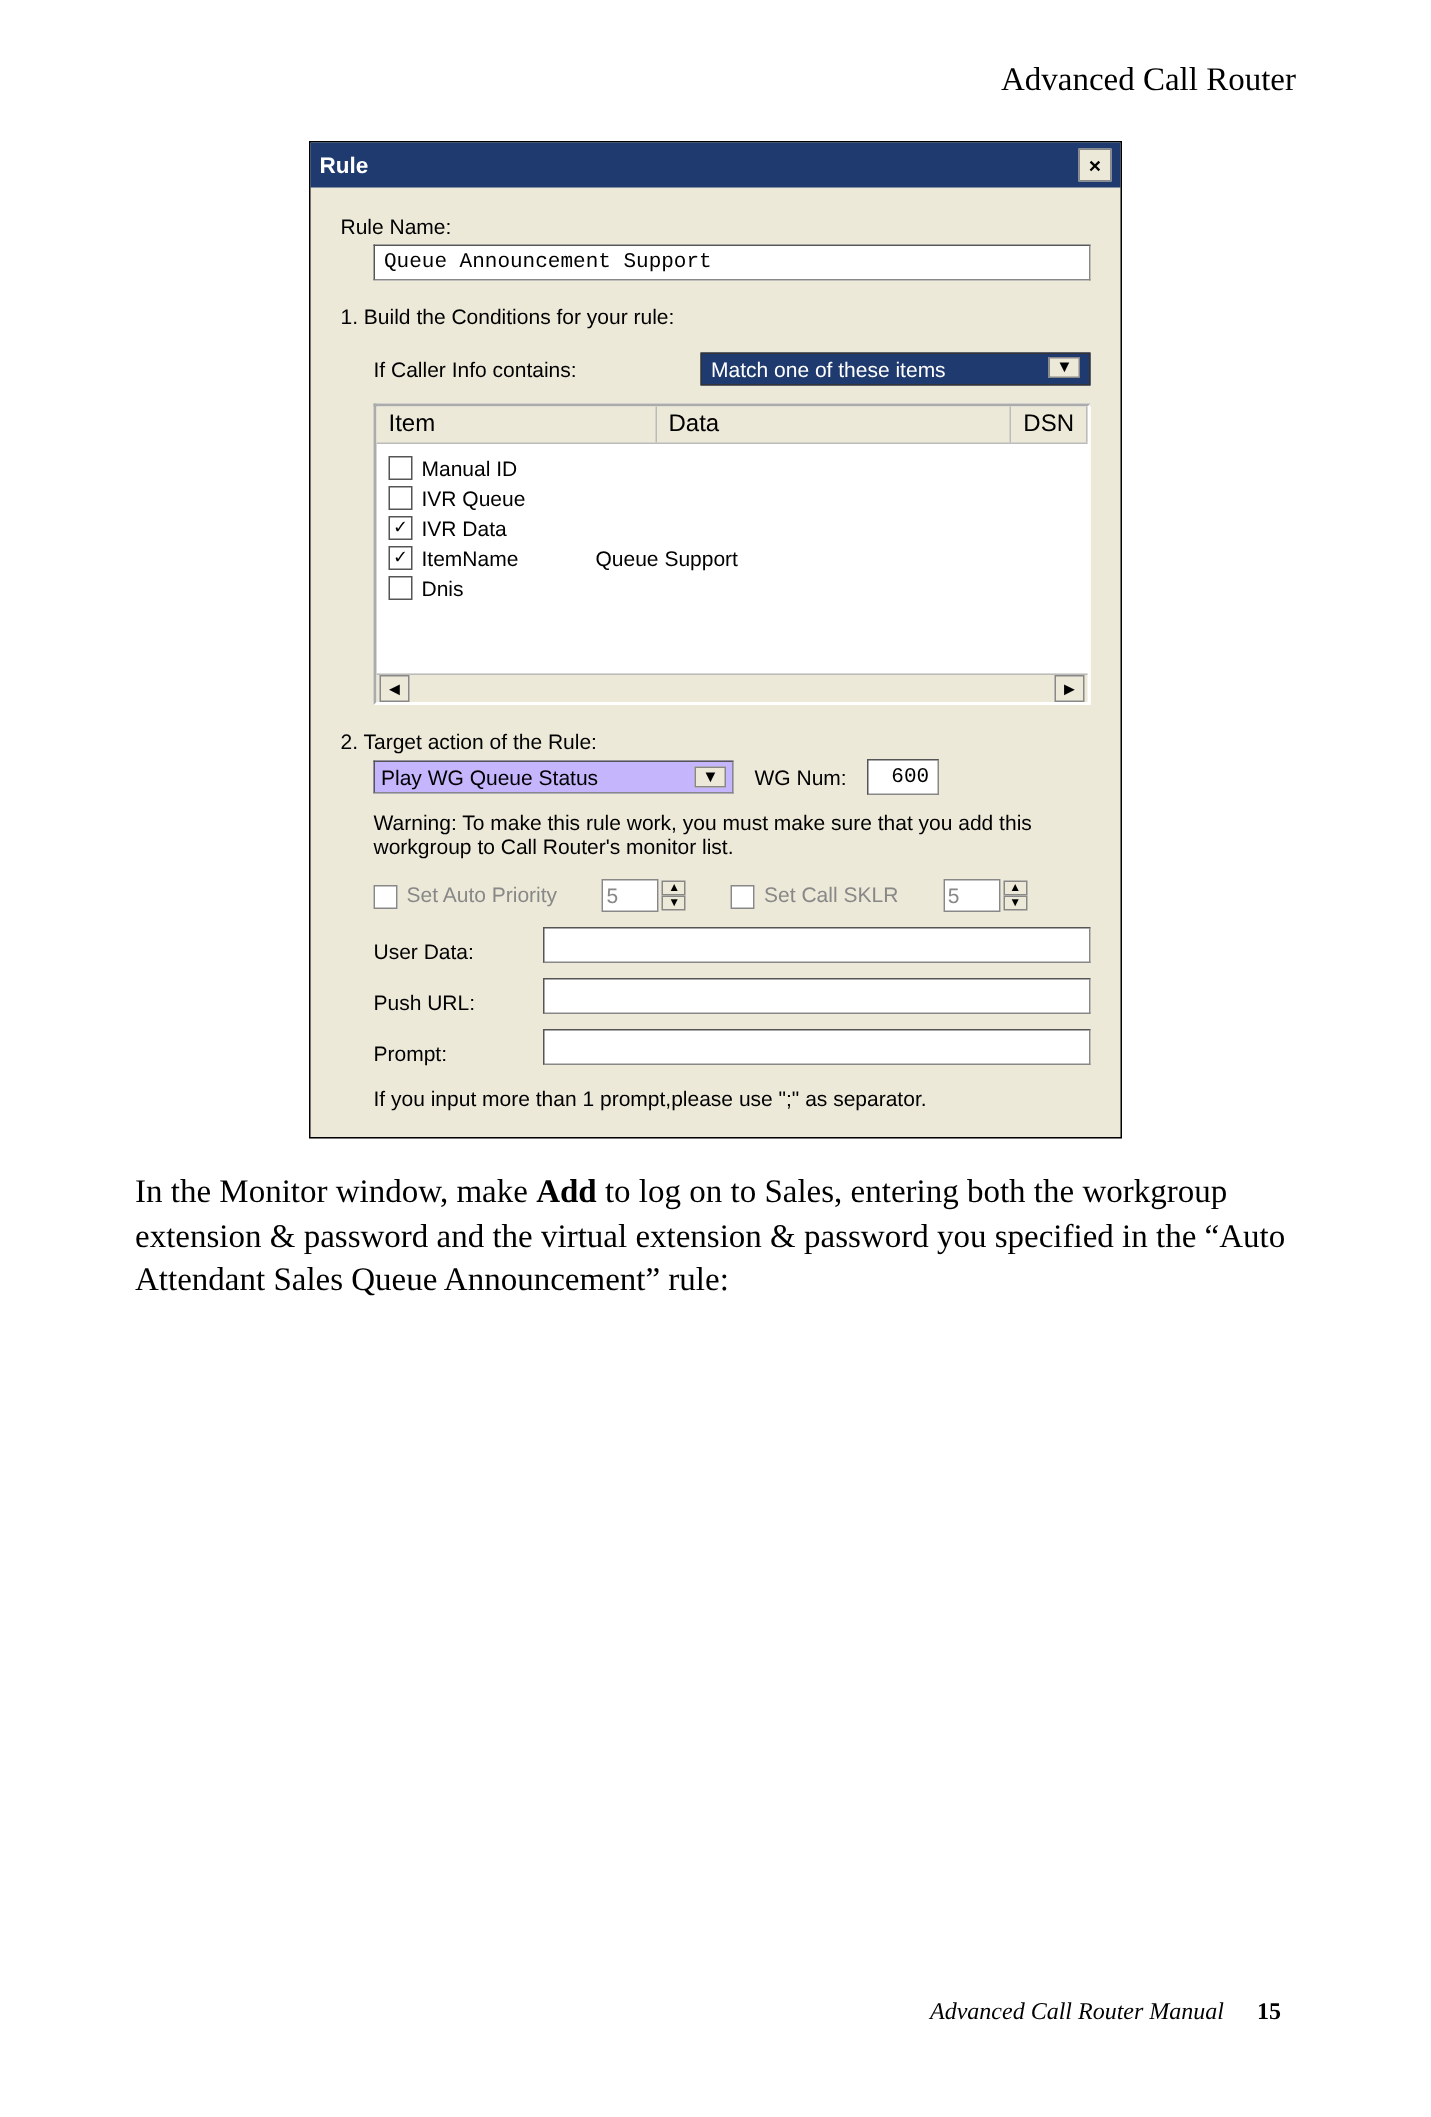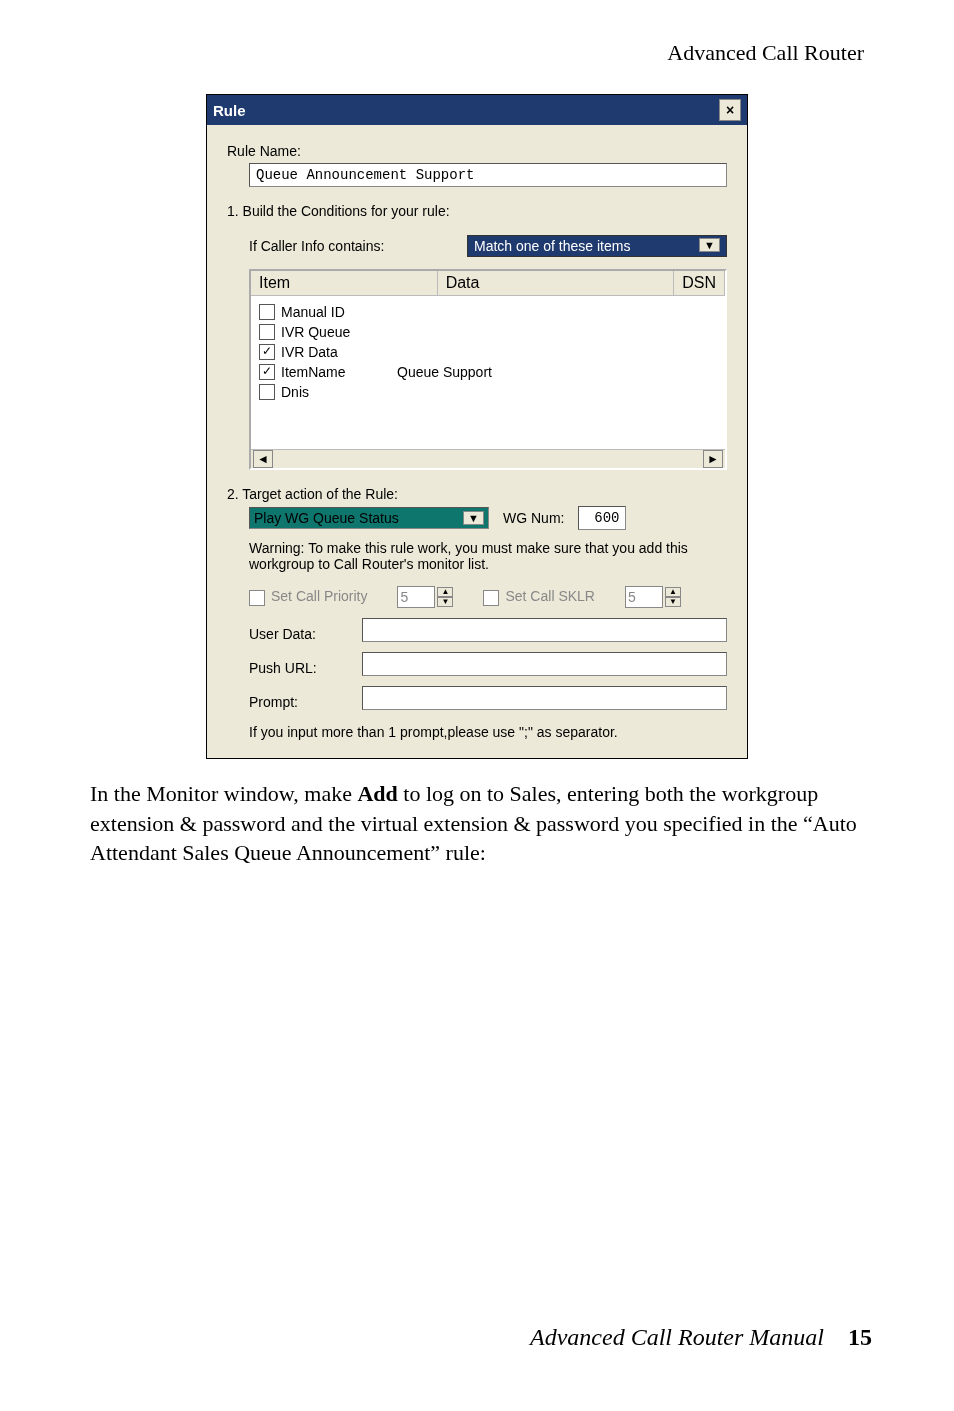--- a/index.html
+++ b/index.html
@@ -20,37 +20,37 @@
   .listview{margin-top:12px;border:2px inset #fff;background:#fff}
   .lv-head{display:flex;border-bottom:1px solid #bbb;background:#ece9d8}
   .lv-col{padding:3px 8px;border-right:1px solid #bbb;font-size:16px}
   .lv-c1{width:170px}.lv-c2{width:220px}.lv-c3{flex:1}
   .lv-body{padding:6px 8px;height:160px;position:relative}
   .lv-row{display:flex;align-items:center;gap:6px;padding:2px 0}
   .cb{width:14px;height:14px;border:1px solid #555;display:inline-block;text-align:center;line-height:12px;font-size:12px}
   .lv-scroll{position:absolute;left:0;right:0;bottom:0;height:18px;background:#ece9d8;border-top:1px solid #bbb;display:flex;justify-content:space-between;align-items:center;padding:0 2px}
   .sb-btn{width:18px;height:16px;border:1px solid #888;background:#ece9d8;display:inline-flex;align-items:center;justify-content:center;font-size:12px}
   .section2{margin-top:16px}
-  .combo{background:#0f766e;border:1px solid #888;border-top-color:#555;border-left-color:#555;display:inline-flex;align-items:center;justify-content:space-between;width:230px;padding:2px 4px}
+  .combo{background:#c4b5fd;border:1px solid #888;border-top-color:#555;border-left-color:#555;display:inline-flex;align-items:center;justify-content:space-between;width:230px;padding:2px 4px}
   .combo .tri{border:1px solid #888;background:#ece9d8;padding:0 4px;font-size:11px}
   .wgnum{width:48px;text-align:right}
   .warn{margin-top:10px;font-size:14px}
   .sprow{margin-top:14px;display:flex;align-items:center;gap:30px}
   .ck{width:14px;height:14px;border:1px solid #888;background:#fff;display:inline-block;margin-right:6px;vertical-align:middle}
   .spin{display:inline-flex;align-items:center}
   .spin input{width:32px;border:1px solid #888;background:#fff;color:#888;padding:2px;font-family:Tahoma,Arial,sans-serif;font-size:14px}
   .spin .arrows{display:inline-flex;flex-direction:column;margin-left:2px}
   .spin .arrows span{border:1px solid #888;background:#ece9d8;font-size:8px;line-height:8px;width:14px;text-align:center}
   .gray{color:#888}
   .kv{display:flex;align-items:flex-end;margin-top:10px;gap:23px}
   .kv .kl{width:90px}
   .kv .kb{flex:1}
   .sep-note{margin-top:14px}
   .para{font-size:22px;line-height:1.35;margin-top:8px}
-  .footer{position:absolute;bottom:60px;right:82px;font-size:24px;font-style:italic}
+  .footer{position:absolute;bottom:60px;right:100px;font-size:16px;font-style:italic}
   .footer .pn{font-style:normal;font-weight:bold;margin-left:18px}
 </style>
 </head>
 <body>
 
 <div class="page">
   <div class="header-right">Advanced Call Router</div>
 
   <div class="dialog-wrap">
     <div class="dialog">
@@ -116,21 +116,21 @@
             <span class="combo">
               <span>Play WG Queue Status</span>
               <span class="tri">▼</span>
             </span>
             <span>WG Num:</span>
             <input class="tbox wgnum" value="600" style="">
           </div>
           <div class="indent warn">Warning: To make this rule work, you must make sure that you add this workgroup to Call Router's monitor list.</div>
 
           <div class="indent sprow">
-            <span><span class="ck"></span><span class="gray">Set Call Priority</span></span>
+            <span><span class="ck"></span><span class="gray">Set Auto Priority</span></span>
             <span class="spin">
                 <input disabled="" value="5" style="">
                 <span class="arrows">
                   <span>▲</span>
                   <span>▼</span>
                 </span>
               </span>
             <span><span class="ck"></span><span class="gray">Set Call SKLR</span></span>
             <span class="spin">
                 <input disabled="" value="5" style="">

